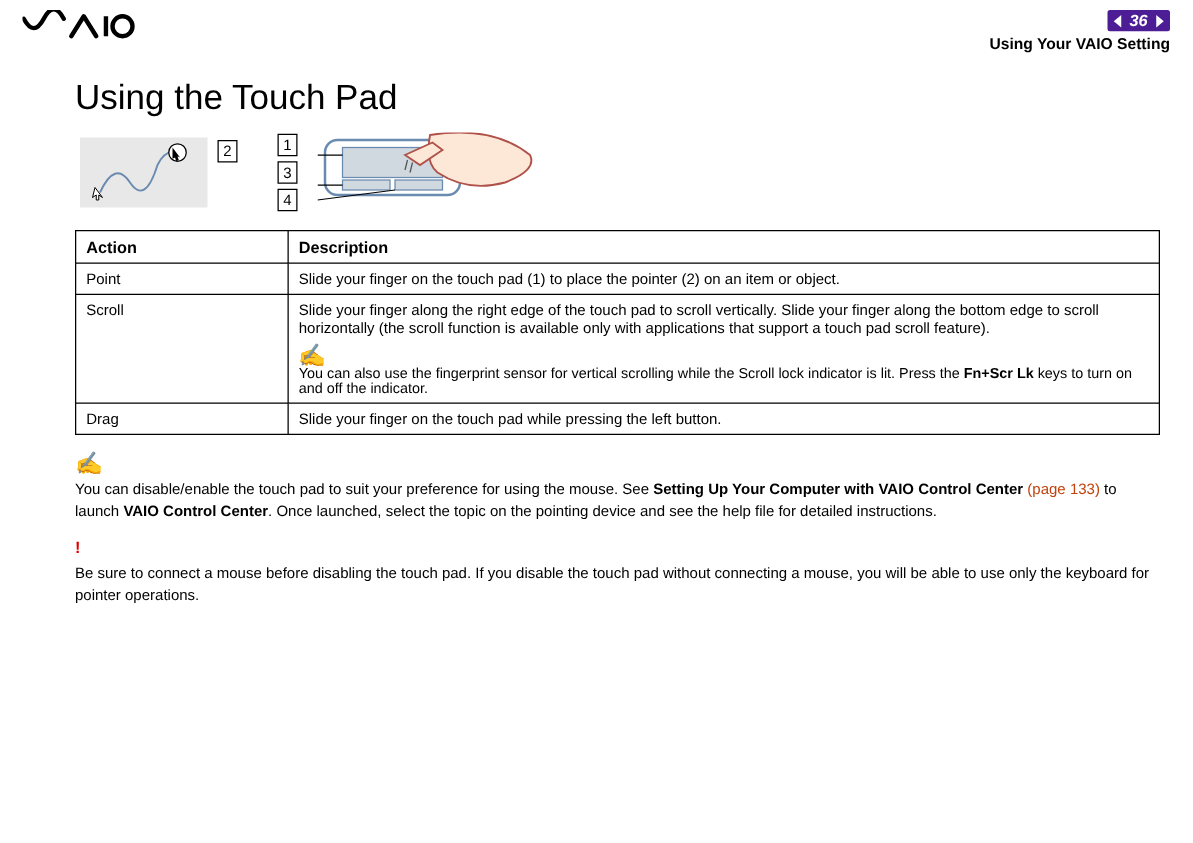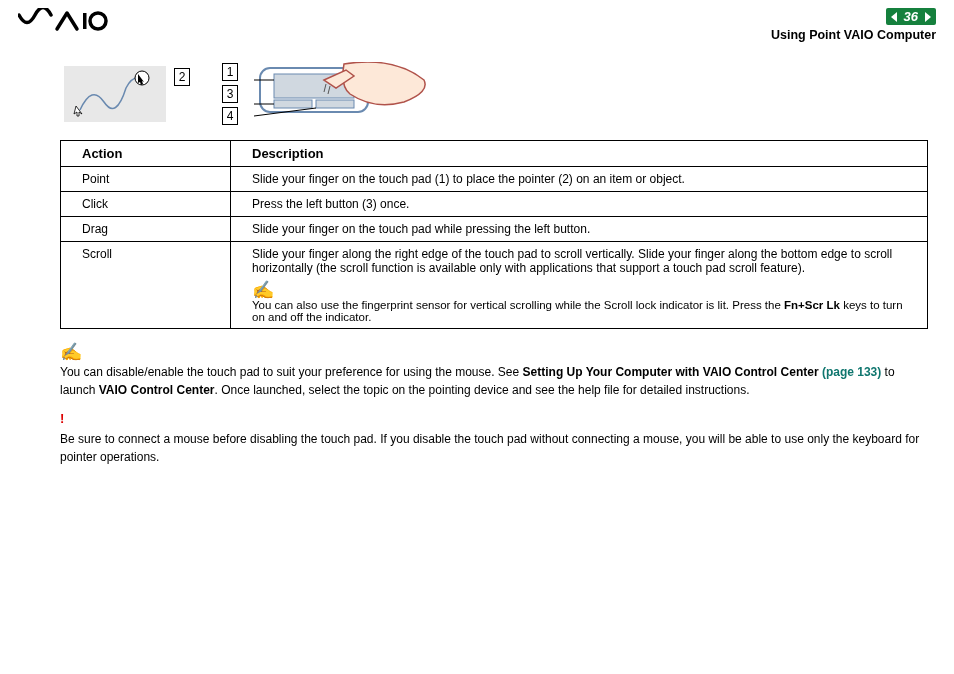--- a/index.html
+++ b/index.html
@@ -23,21 +23,21 @@
     height: 26px;
   }
   .header-right {
     text-align: right;
     font-size: 12px;
   }
   .pager {
     display: inline-flex;
     align-items: center;
     gap: 4px;
-    background: #15803d;
+    background: #4c1d95;
     color: #fff;
     font-style: italic;
     font-weight: bold;
     font-size: 13px;
     padding: 1px 2px;
     border-radius: 2px;
   }
   .pager svg { display: block; }
   .chapter {
     font-weight: bold;
@@ -96,21 +96,21 @@
     position: relative;
   }
   table.actions {
     width: 100%;
     border-collapse: collapse;
     font-size: 12px;
     margin-bottom: 14px;
   }
   table.actions th, table.actions td {
     border: 1px solid #000;
-    padding: 5px 21px;
+    padding: 5px 8px;
     text-align: left;
     vertical-align: top;
   }
   table.actions th {
     font-weight: bold;
     background: #fff;
     font-size: 13px;
   }
   .col-action { width: 170px; }
   .note-icon {
@@ -123,21 +123,21 @@
     margin-top: 6px;
     font-size: 11.5px;
   }
   .footnote {
     font-size: 12px;
     line-height: 1.5;
     margin-bottom: 10px;
   }
   .footnote .note-icon { display: block; margin-bottom: 2px; }
   .warn { color: #d00; font-weight: bold; display:block; margin-bottom:2px; font-size:13px;}
-  .link-blue { color: #0f766e; font-weight: bold; }
+  .link-blue { color: #c2410c; font-weight: normal; }
   b { font-weight: bold; }
 </style>
 </head>
 <body>
 
 <div class="header">
   <div>
     <svg class="logo" viewBox="0 0 180 40">
       <path d="M2 8 Q 18 38 34 8 Q 50 -22 66 8" stroke="#000" stroke-width="7" fill="none" stroke-linecap="round"></path>
       <path d="M80 4 L100 36 L120 4 Z" fill="none" stroke="#000" stroke-width="0"></path>
@@ -149,25 +149,26 @@
   <div class="header-right">
     <span class="pager">
       <svg width="12" height="12" viewBox="0 0 12 12">
           <path d="M9 1 L3 6 L9 11 Z" fill="#fff"></path>
         </svg>
       <span>36</span>
       <svg width="12" height="12" viewBox="0 0 12 12">
           <path d="M3 1 L9 6 L3 11 Z" fill="#fff"></path>
         </svg>
     </span>
-    <div class="chapter">Using Point VAIO Computer</div>
+    <div class="chapter">Using Your VAIO Setting</div>
   </div>
 </div>
 
 <div class="content">
+  <h1>Using the Touch Pad</h1>
 
   <div class="figure-row">
     <div style="position:relative">
       <div class="fig-left">
         <svg width="102" height="56" viewBox="0 0 102 56">
           <path d="M16 44 Q 28 18 40 36 Q 52 54 62 22 Q 68 10 76 12" stroke="#6a8ab0" stroke-width="1.5" fill="none"></path>
           <path d="M12 40 l6 8 l-3 -2 l0 4 l-2 0 l0 -4 l-3 2 z" fill="#fff" stroke="#000" stroke-width="0.8"></path>
           <circle cx="78" cy="12" r="7" fill="#fff" stroke="#000" stroke-width="1"></circle>
           <path d="M74 8 l6 8 l-2 -1 l1 3 l-2 1 l-1 -3 l-2 1 z" fill="#000"></path>
         </svg>
@@ -200,37 +201,33 @@
     <tbody>
         <tr>
       <th class="col-action">Action</th>
       <th>Description</th>
     </tr>
     <tr>
           <td>Point</td>
           <td>Slide your finger on the touch pad (1) to place the pointer (2) on an item or object.</td>
         </tr>
     <tr>
-          <td>Click</td>
-          <td>Press the left button (3) once.</td>
-        </tr>
-    <tr>
-          <td>Drag</td>
-          <td>Slide your finger on the touch pad while pressing the left button.</td>
-        </tr>
-    <tr>
       <td>Scroll</td>
       <td>
         <span>Slide your finger along the right edge of the touch pad to scroll vertically. Slide your finger along the bottom edge to scroll horizontally (the scroll function is available only with applications that support a touch pad scroll feature).</span>
         <div class="note-inner">
           <span class="note-icon">✍</span><br>
           <span>You can also use the fingerprint sensor for vertical scrolling while the Scroll lock indicator is lit. Press the </span><b>Fn+Scr Lk</b><span> keys to turn on and off the indicator.</span>
         </div>
       </td>
     </tr>
+    <tr>
+          <td>Drag</td>
+          <td>Slide your finger on the touch pad while pressing the left button.</td>
+        </tr>
   </tbody>
     </table>
 
   <div class="footnote">
     <span class="note-icon">✍</span>
     <span>You can disable/enable the touch pad to suit your preference for using the mouse. See </span><b>Setting Up Your Computer with VAIO Control Center</b><span class="link-blue"> (page 133)</span><span> to launch </span><b>VAIO Control Center</b><span>. Once launched, select the topic on the pointing device and see the help file for detailed instructions.</span>
   </div>
 
   <div class="footnote">
     <span class="warn">!</span>

